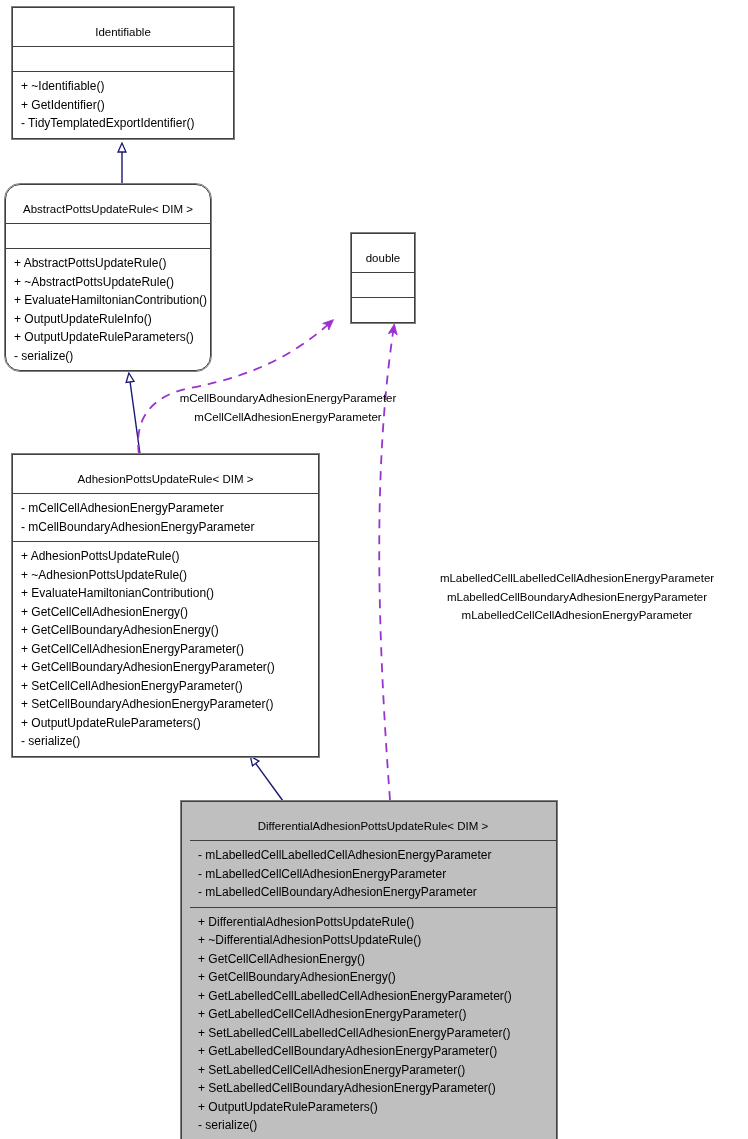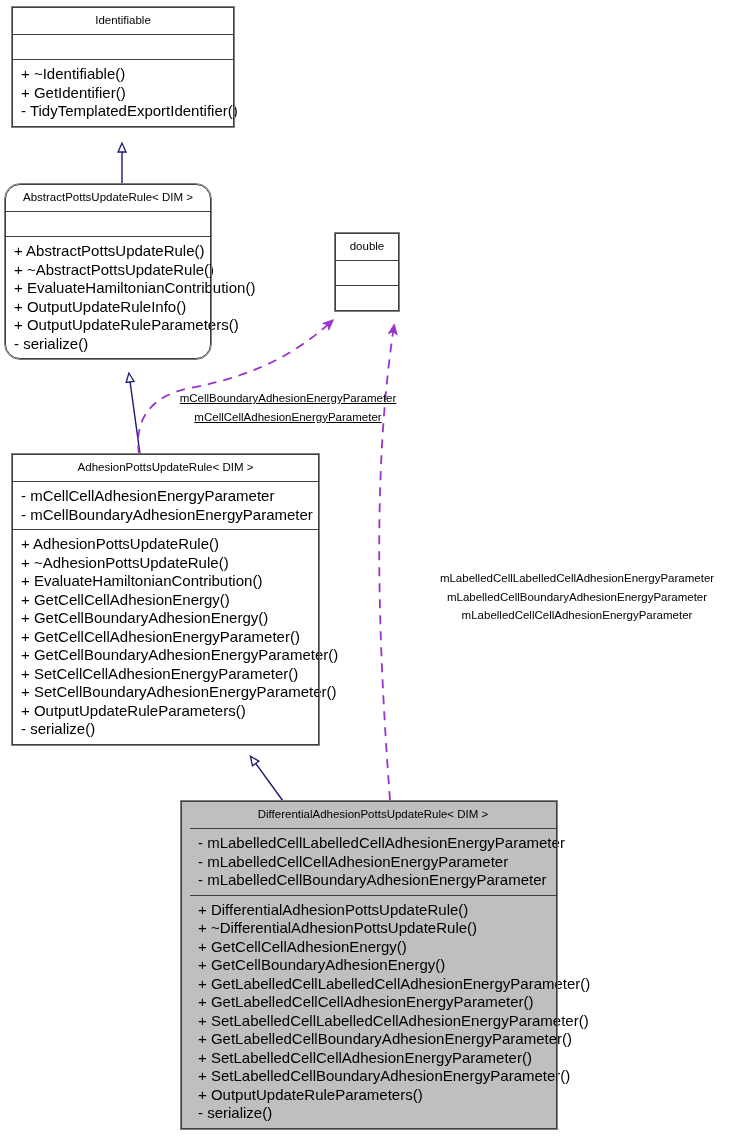--- a/index.html
+++ b/index.html
@@ -40,36 +40,37 @@
     padding-left: 8px;
   }
   .cls-name {
     text-align: center;
     font-size: 11.5px;
     color: #000000;
     padding: 6px 6px 7px 6px;
     line-height: 13px;
     white-space: nowrap;
     overflow: hidden;
+    margin-top: 12px;
   }
   .divider {
     border-top: 1px solid #404040;
     height: 0;
     font-size: 0;
     line-height: 0;
   }
   .cls-section {
     padding: 5px 6px 5px 6px;
   }
   .cls-section.empty {
     height: 24px;
     padding: 0;
   }
   .member {
-    font-size: 15px;
+    font-size: 12px;
     color: #000000;
     line-height: 18.5px;
     white-space: nowrap;
     padding-left: 2px;
   }
   .edge-label {
     position: absolute;
     font-size: 11.5px;
     color: #000000;
     line-height: 18.5px;
@@ -134,21 +135,21 @@
     <div class="cls-section">
       <div class="member">+ AbstractPottsUpdateRule()</div>
       <div class="member">+ ~AbstractPottsUpdateRule()</div>
       <div class="member">+ EvaluateHamiltonianContribution()</div>
       <div class="member">+ OutputUpdateRuleInfo()</div>
       <div class="member">+ OutputUpdateRuleParameters()</div>
       <div class="member">- serialize()</div>
     </div>
   </div>
 
-  <div class="uml-class" id="box-double" style="left:335px; top:233px; width:64px;">
+  <div class="uml-class" id="box-double" style="left:351px; top:233px; width:64px;">
     <div class="cls-name">double</div>
     <div class="divider"></div>
     <div class="cls-section empty" style="height:24px;"></div>
     <div class="divider"></div>
     <div class="cls-section empty" style="height:24px;"></div>
   </div>
 
   <div class="uml-class" id="box-adhesion" style="left:12px; top:454px; width:307px;">
     <div class="cls-name">AdhesionPottsUpdateRule&lt; DIM &gt;</div>
     <div class="divider"></div>
@@ -190,21 +191,21 @@
       <div class="member">+ GetLabelledCellCellAdhesionEnergyParameter()</div>
       <div class="member">+ SetLabelledCellLabelledCellAdhesionEnergyParameter()</div>
       <div class="member">+ GetLabelledCellBoundaryAdhesionEnergyParameter()</div>
       <div class="member">+ SetLabelledCellCellAdhesionEnergyParameter()</div>
       <div class="member">+ SetLabelledCellBoundaryAdhesionEnergyParameter()</div>
       <div class="member">+ OutputUpdateRuleParameters()</div>
       <div class="member">- serialize()</div>
     </div>
   </div>
 
-  <div class="edge-label" id="label-adhesion-usage" style="left:148px; top:389px; width:280px;text-decoration:underline;">
+  <div class="edge-label" id="label-adhesion-usage" style="left:148px; top:389px; width:280px;">
     <div>mCellBoundaryAdhesionEnergyParameter</div>
     <div>mCellCellAdhesionEnergyParameter</div>
   </div>
 
   <div class="edge-label" id="label-differential-usage" style="left:412px; top:569px; width:330px;">
     <div>mLabelledCellLabelledCellAdhesionEnergyParameter</div>
     <div>mLabelledCellBoundaryAdhesionEnergyParameter</div>
     <div>mLabelledCellCellAdhesionEnergyParameter</div>
   </div>
 

